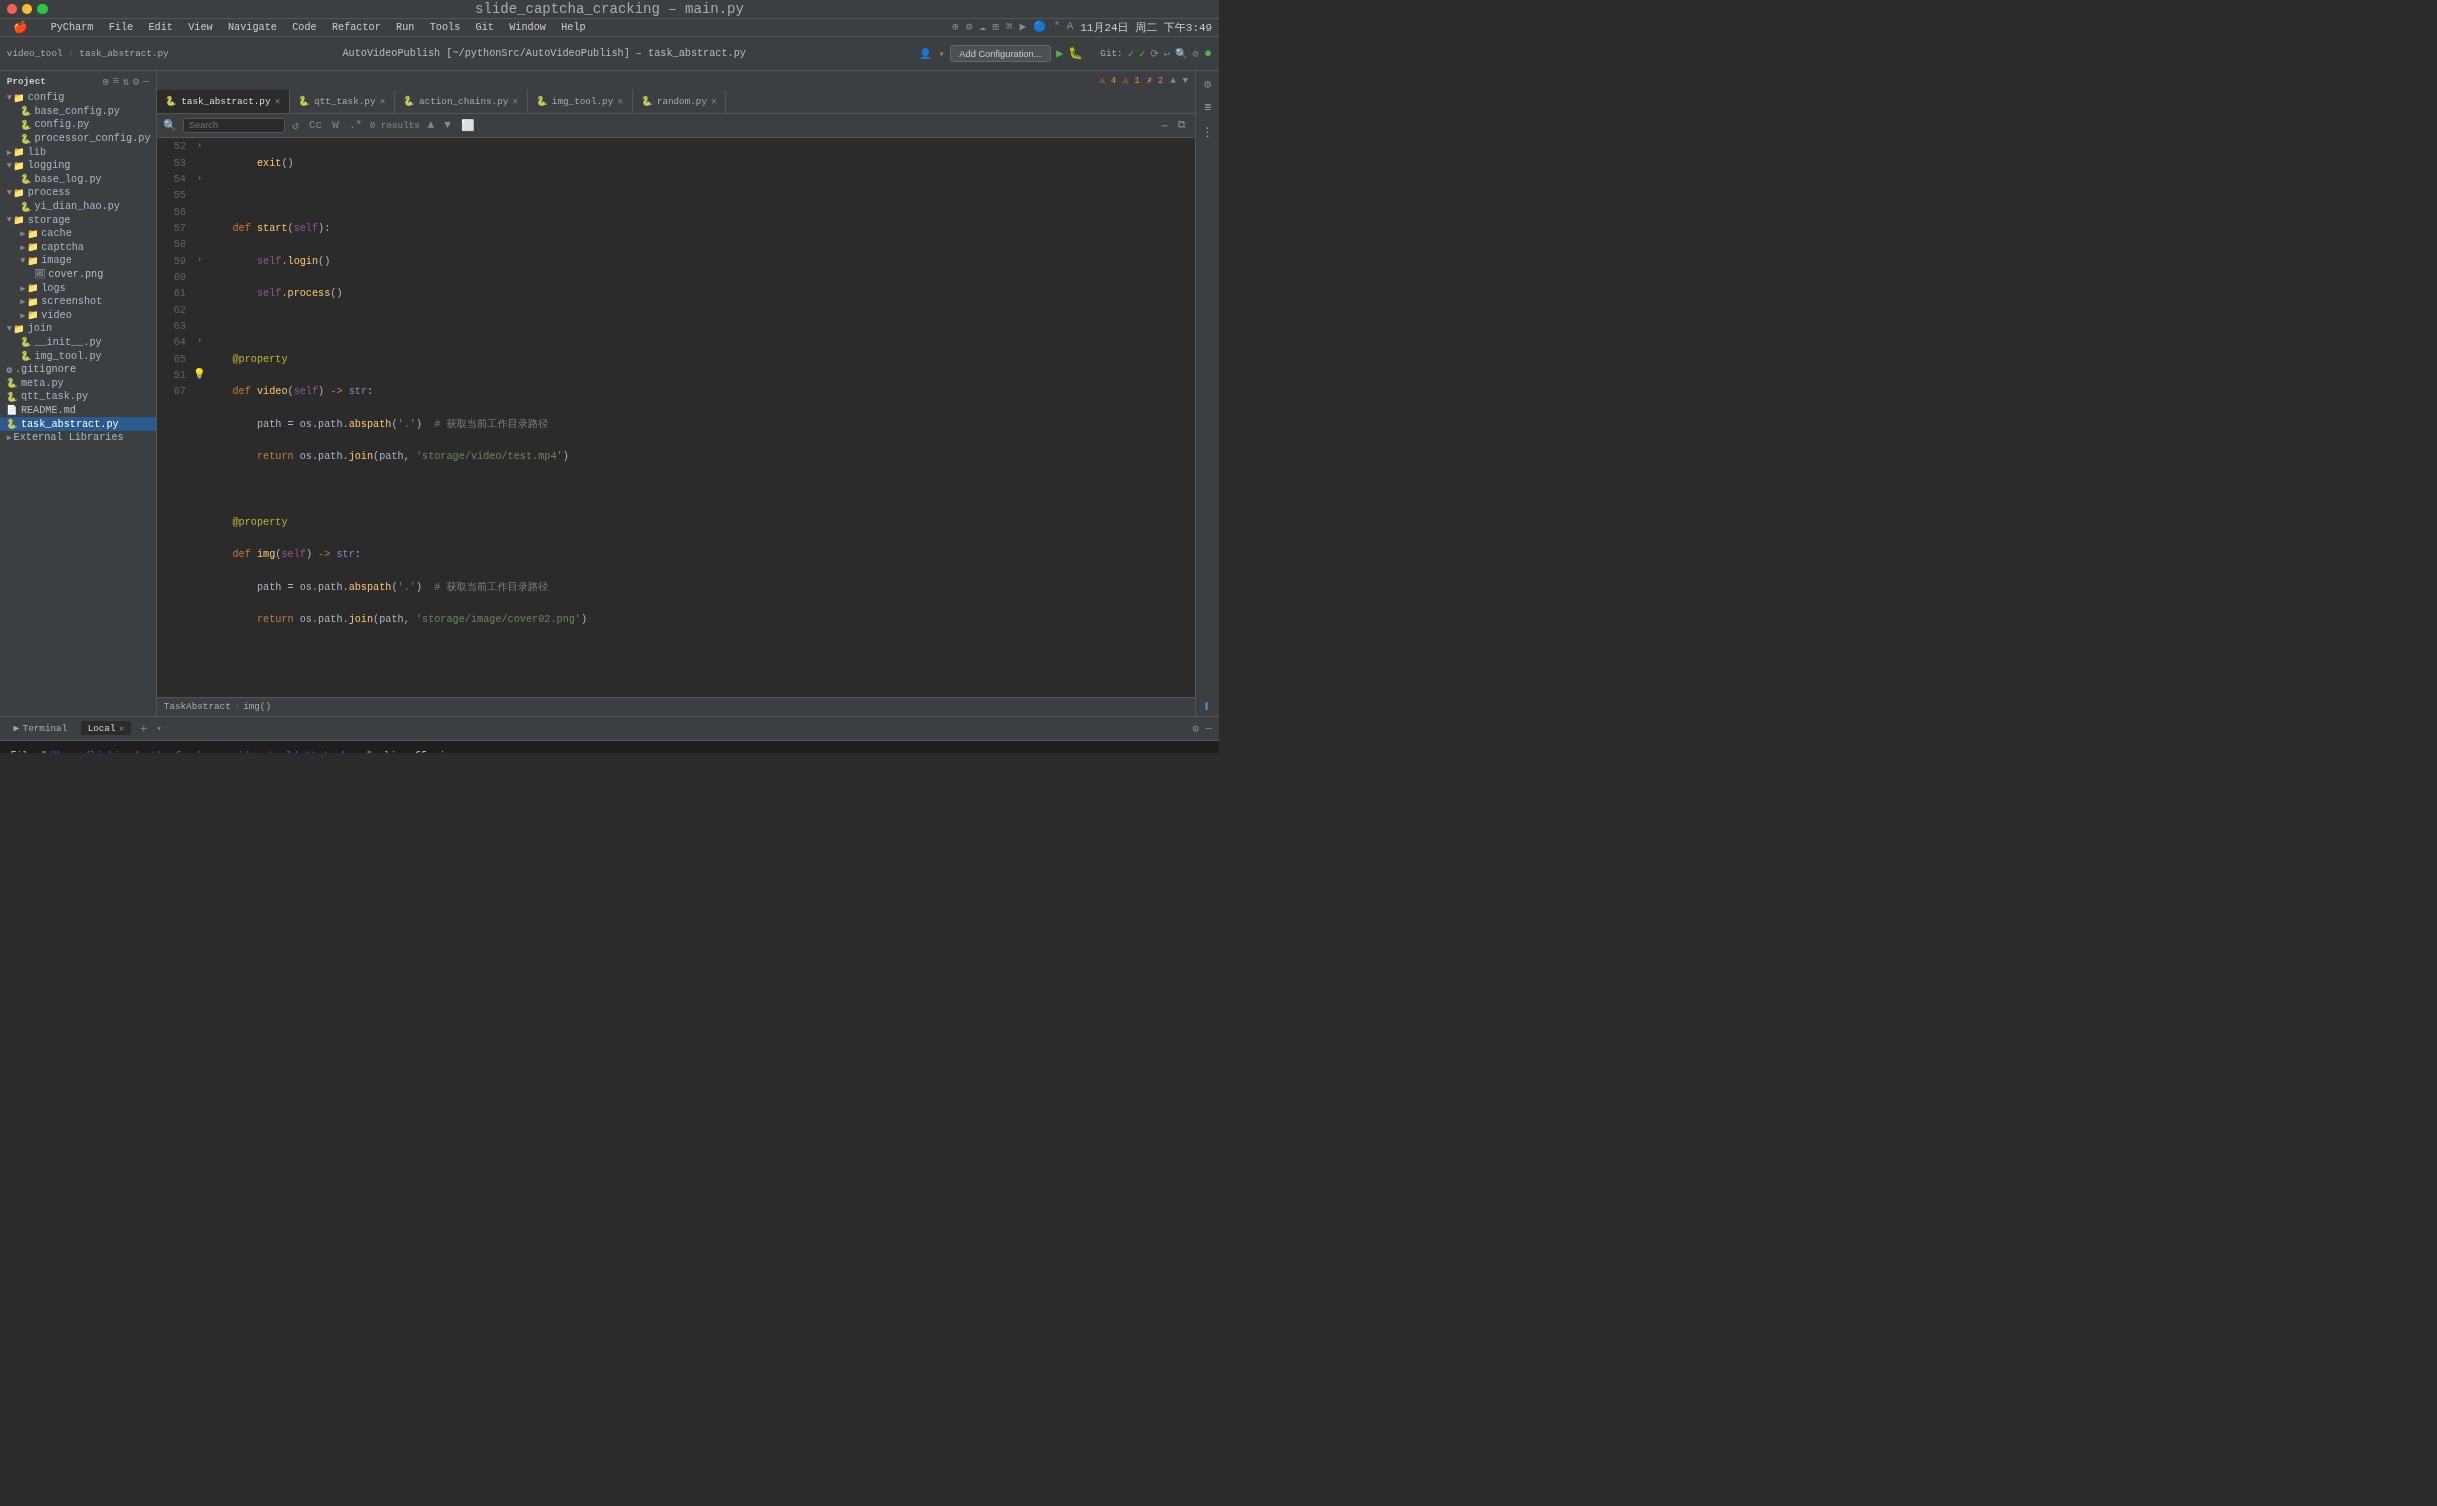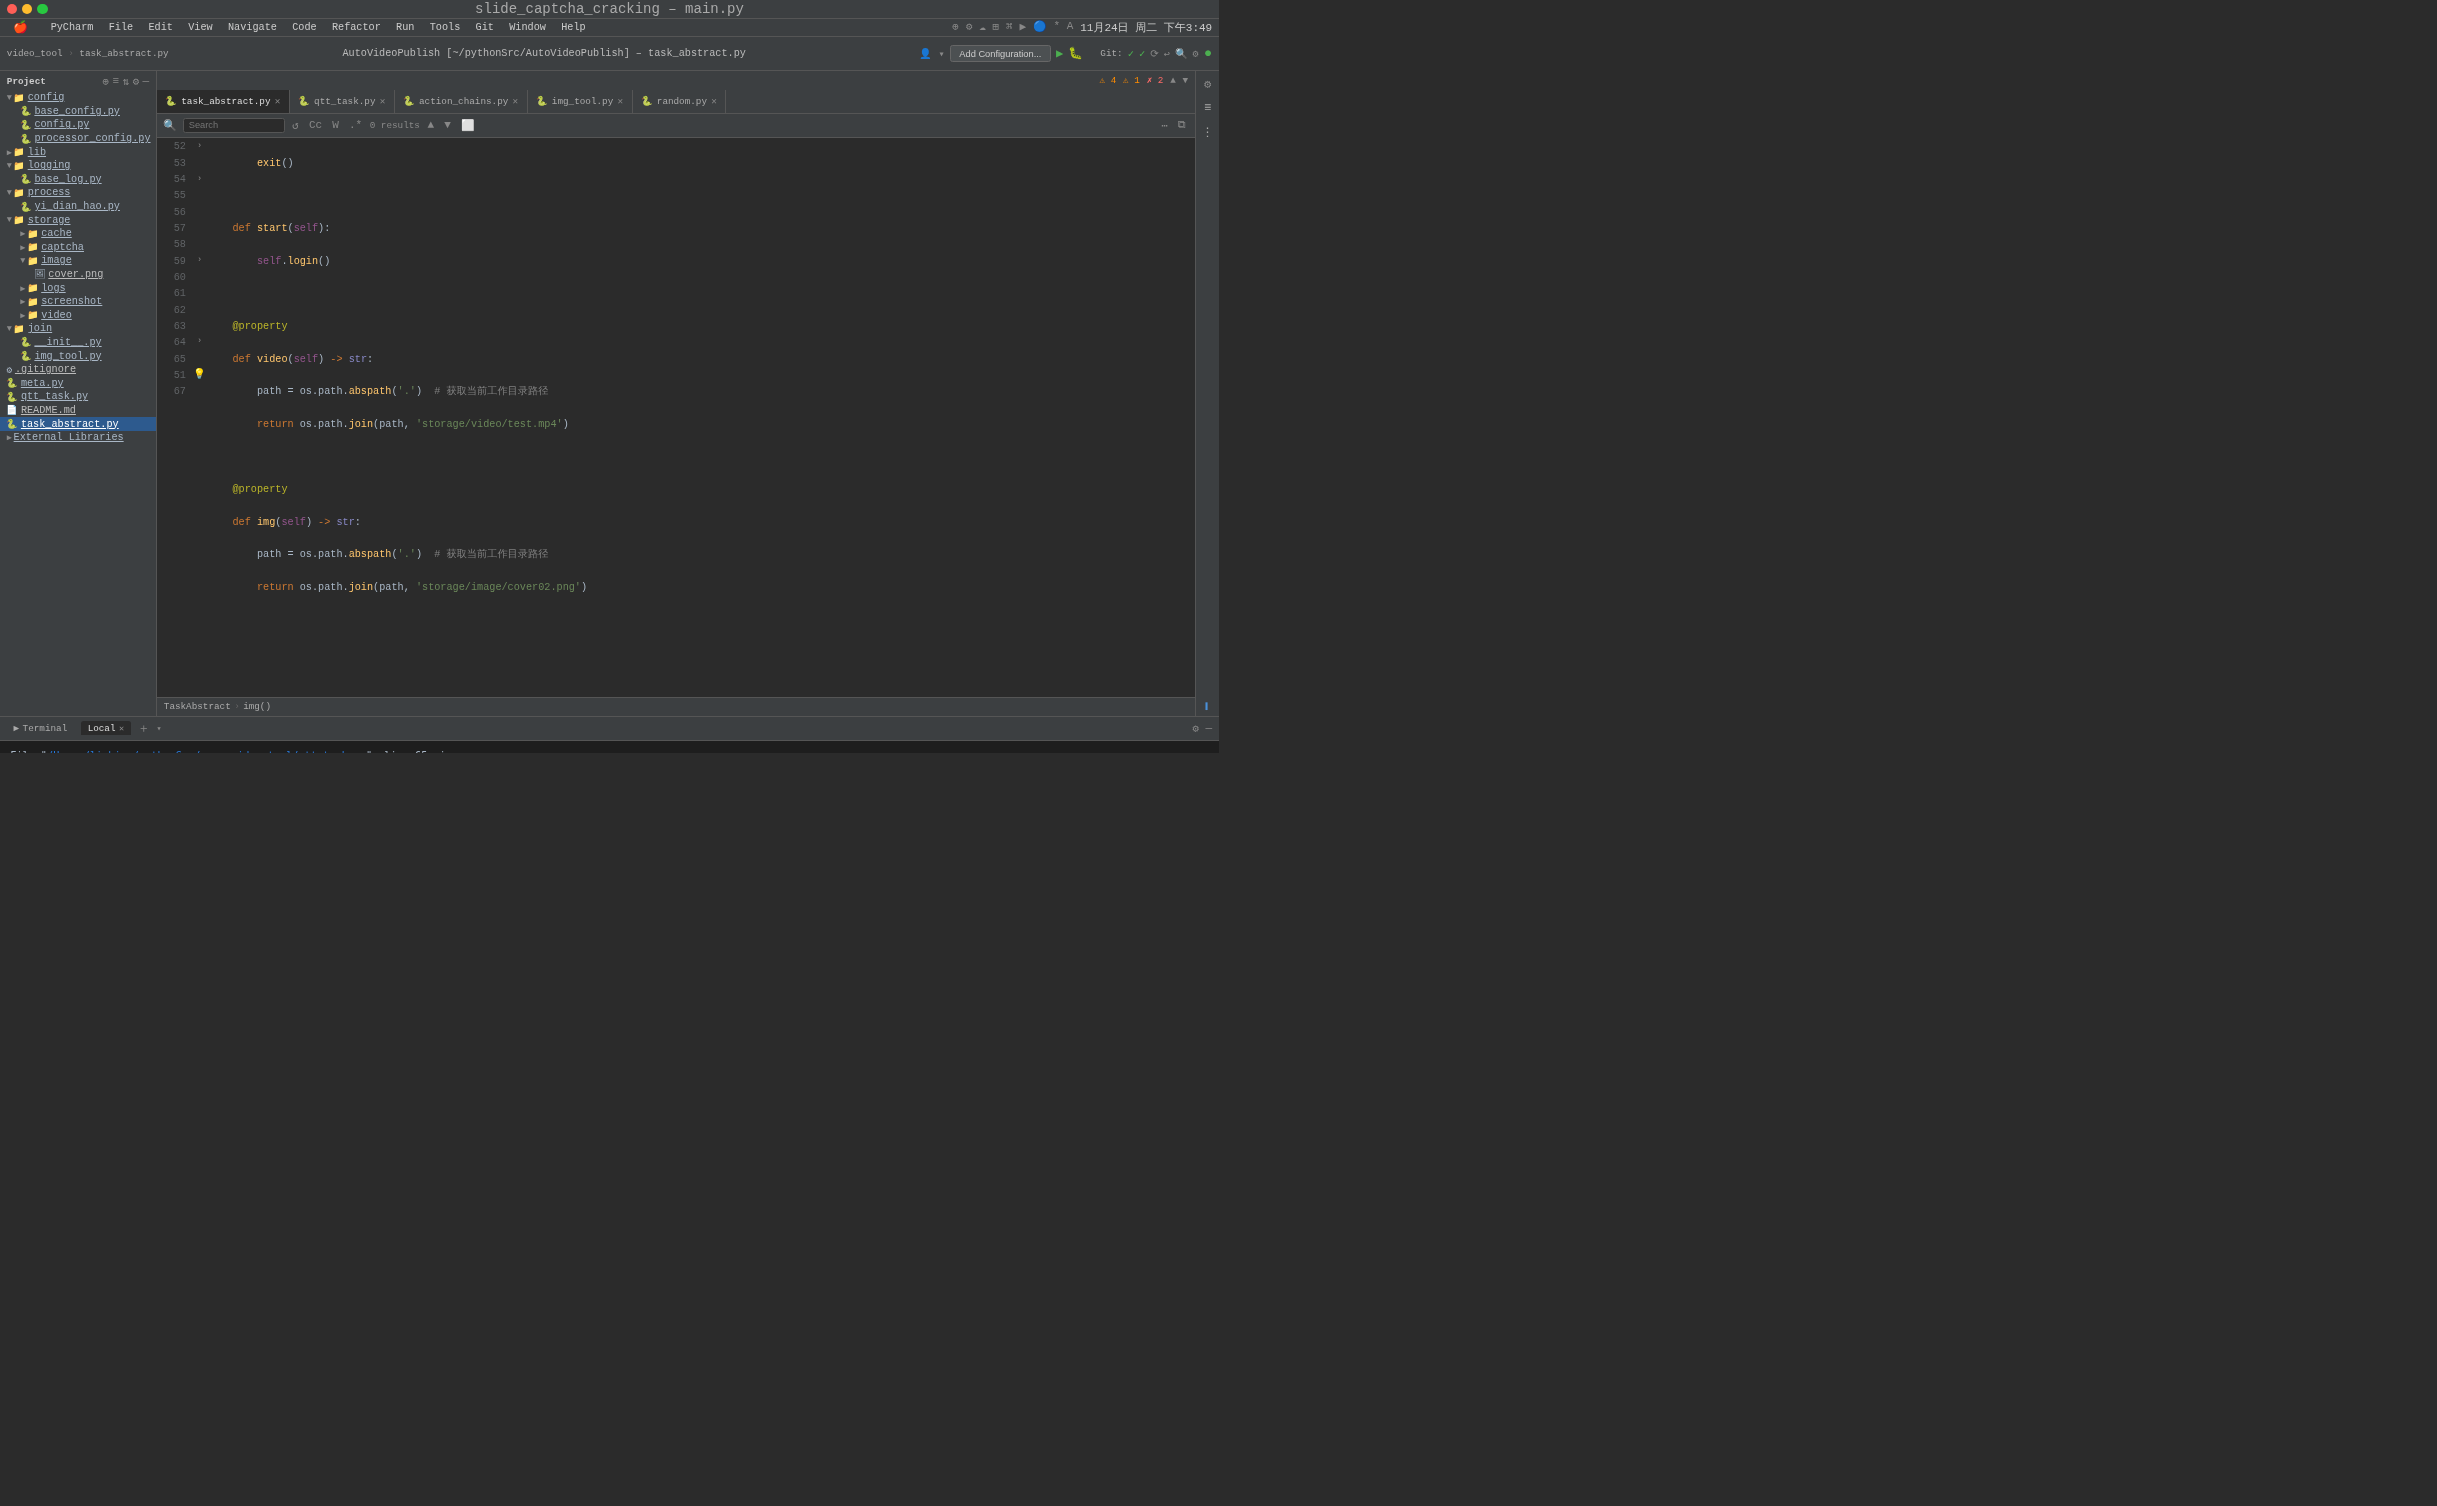--- a/index.html
+++ b/index.html
@@ -134,21 +134,21 @@
       align-items: center;
       padding: 0.8px 0;
       cursor: pointer;
       white-space: nowrap;
       overflow: hidden;
     }
     .tree-item.selected { background: #2d5a8e; }
     .tree-indent { display: inline-block; }
     .tree-arrow { color: #888; font-size: 8.5px; margin-right: 1.7px; }
     .tree-icon { margin-right: 2.5px; font-size: 9.3px; }
-    .tree-label { color: #bbb; font-size: 10.2px; text-decoration: underline; }
+    .tree-label { color: #bbb; font-size: 10.2px; }
     .tree-label.folder { color: #a9b7c6; }
     .tree-label.py { color: #a9b7c6; }
 
     
     .editor-area {
       flex: 1;
       display: flex;
       flex-direction: column;
       background: #2b2b2b;
       overflow: hidden;
@@ -713,20 +713,21 @@
               <span class="hint-bulb">💡</span>
             </div>
           <div style="height:16.3px;"></div>
         </div>
       </div>
       <div class="code-content">
 <span class="code-line">        <span class="fn">exit</span>()</span>
 <span class="code-line"></span>
 <span class="code-line">    <span class="kw">def</span> <span class="fn">start</span>(<span class="self-kw">self</span>):</span>
 <span class="code-line">        <span class="self-kw">self</span>.<span class="fn">login</span>()</span>
+<span class="code-line">        <span class="self-kw">self</span>.<span class="fn">process</span>()</span>
 <span class="code-line"></span>
 <span class="code-line">    <span class="decorator">@property</span></span>
 <span class="code-line">    <span class="kw">def</span> <span class="fn">video</span>(<span class="self-kw">self</span>) <span class="arrow">-&gt;</span> <span class="builtin">str</span>:</span>
 <span class="code-line">        path = os.path.<span class="fn">abspath</span>(<span class="str">'.'</span>)  <span class="cmt"># 获取当前工作目录路径</span></span>
 <span class="code-line">        <span class="kw">return</span> os.path.<span class="fn">join</span>(path, <span class="str">'storage/video/test.mp4'</span>)</span>
 <span class="code-line"></span>
 <span class="code-line">    <span class="decorator">@property</span></span>
 <span class="code-line">    <span class="kw">def</span> <span class="fn">img</span>(<span class="self-kw">self</span>) <span class="arrow">-&gt;</span> <span class="builtin">str</span>:</span>
 <span class="code-line">        path = os.path.<span class="fn">abspath</span>(<span class="str">'.'</span>)  <span class="cmt"># 获取当前工作目录路径</span></span>
 <span class="code-line">        <span class="kw">return</span> os.path.<span class="fn">join</span>(path, <span class="str">'storage/image/cover02.png'</span>)</span>

